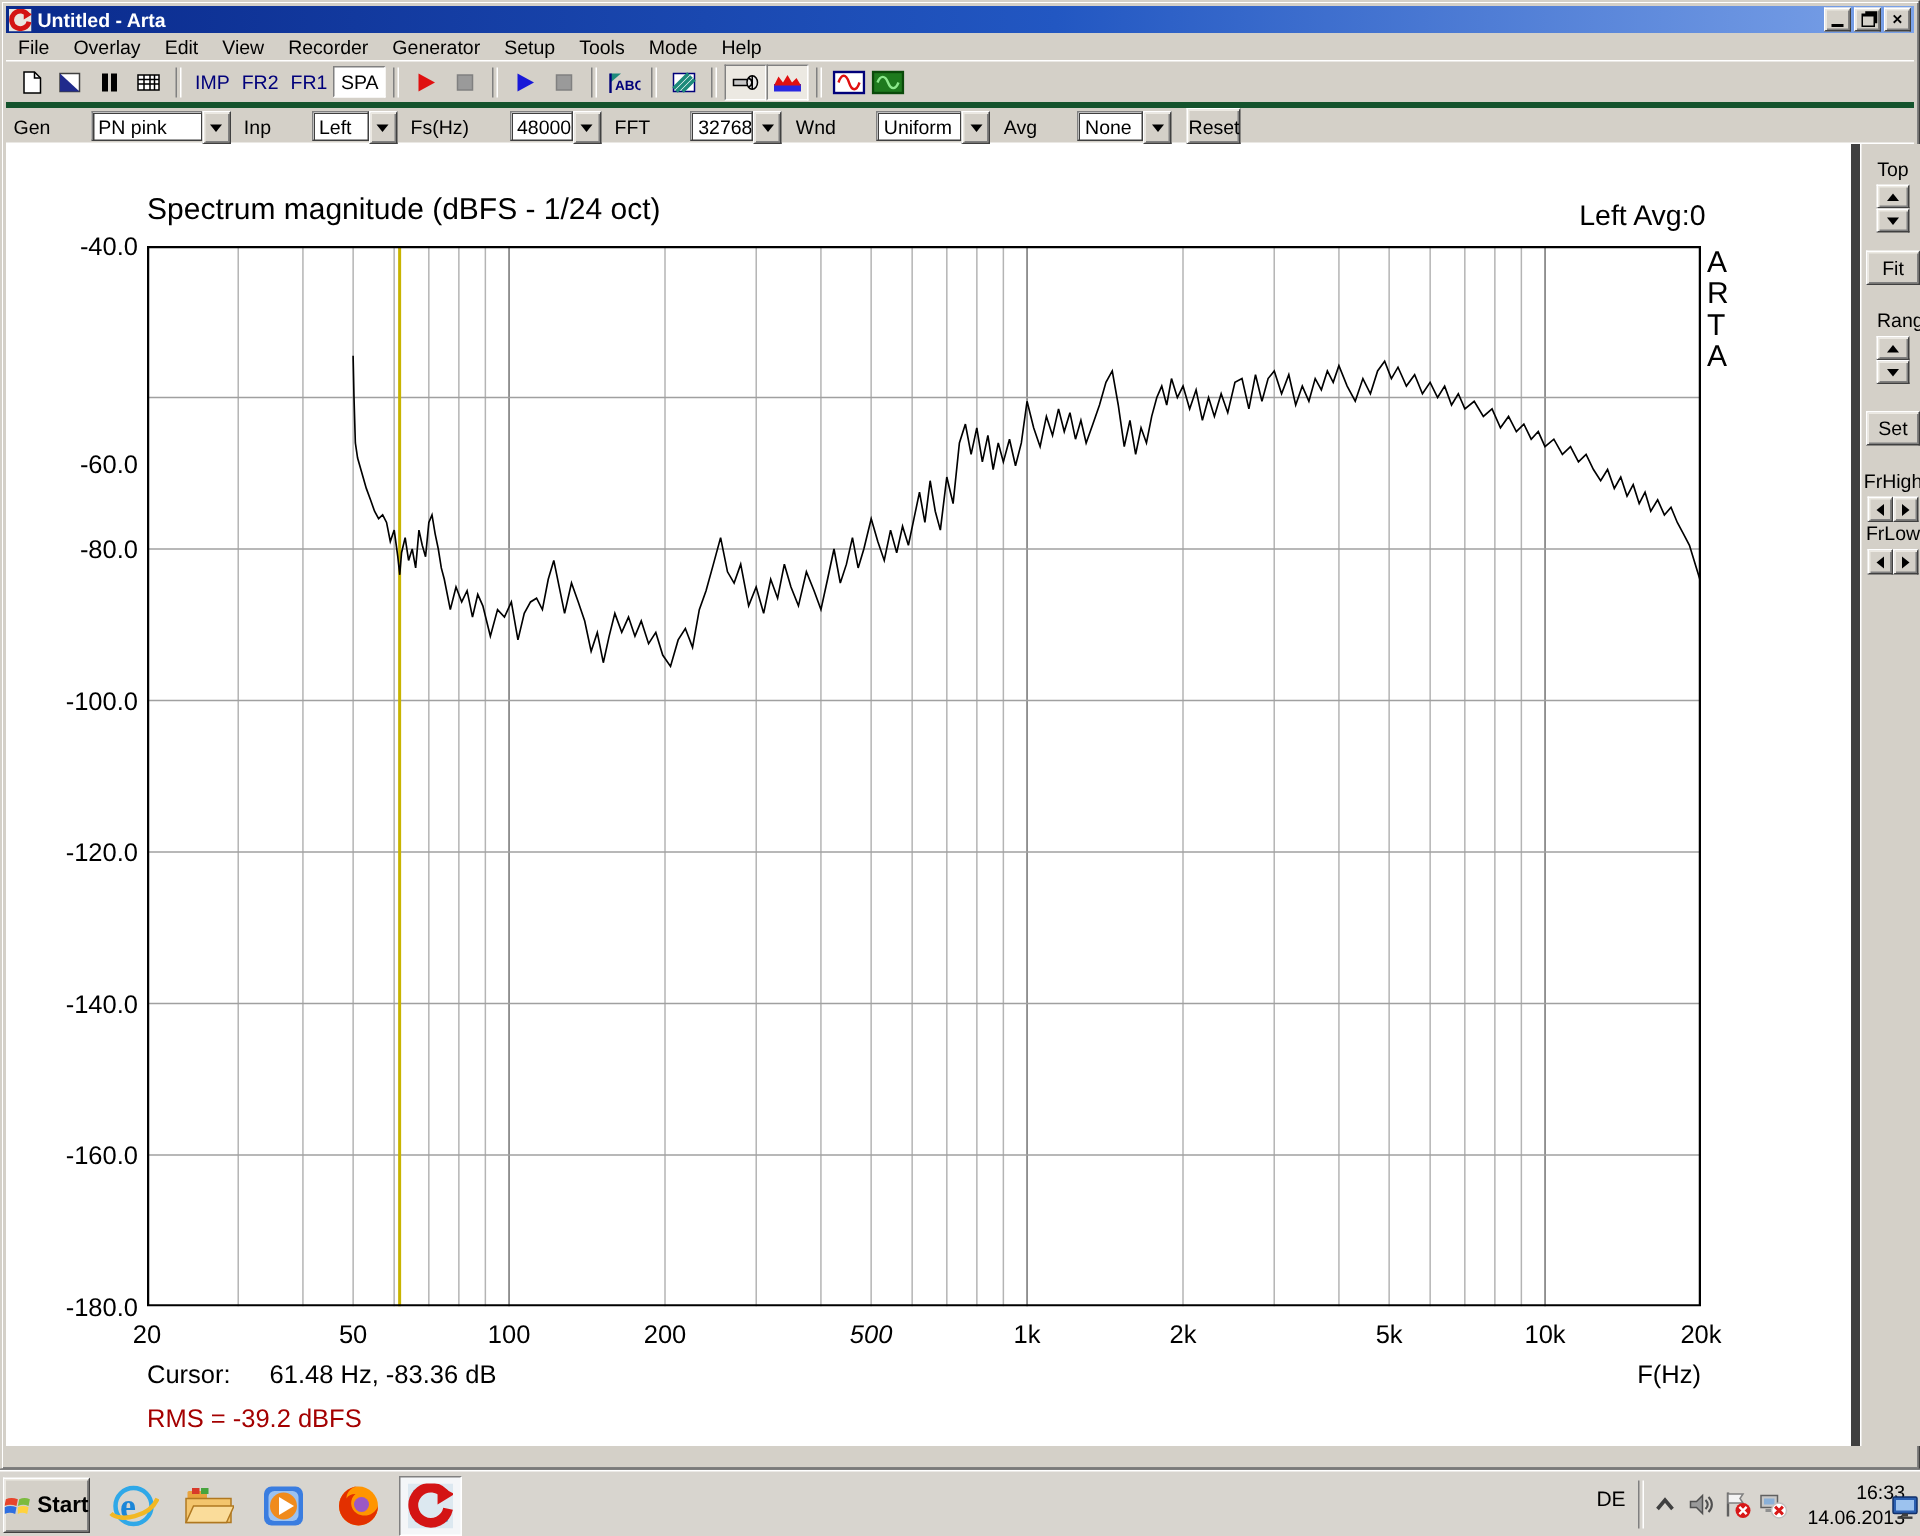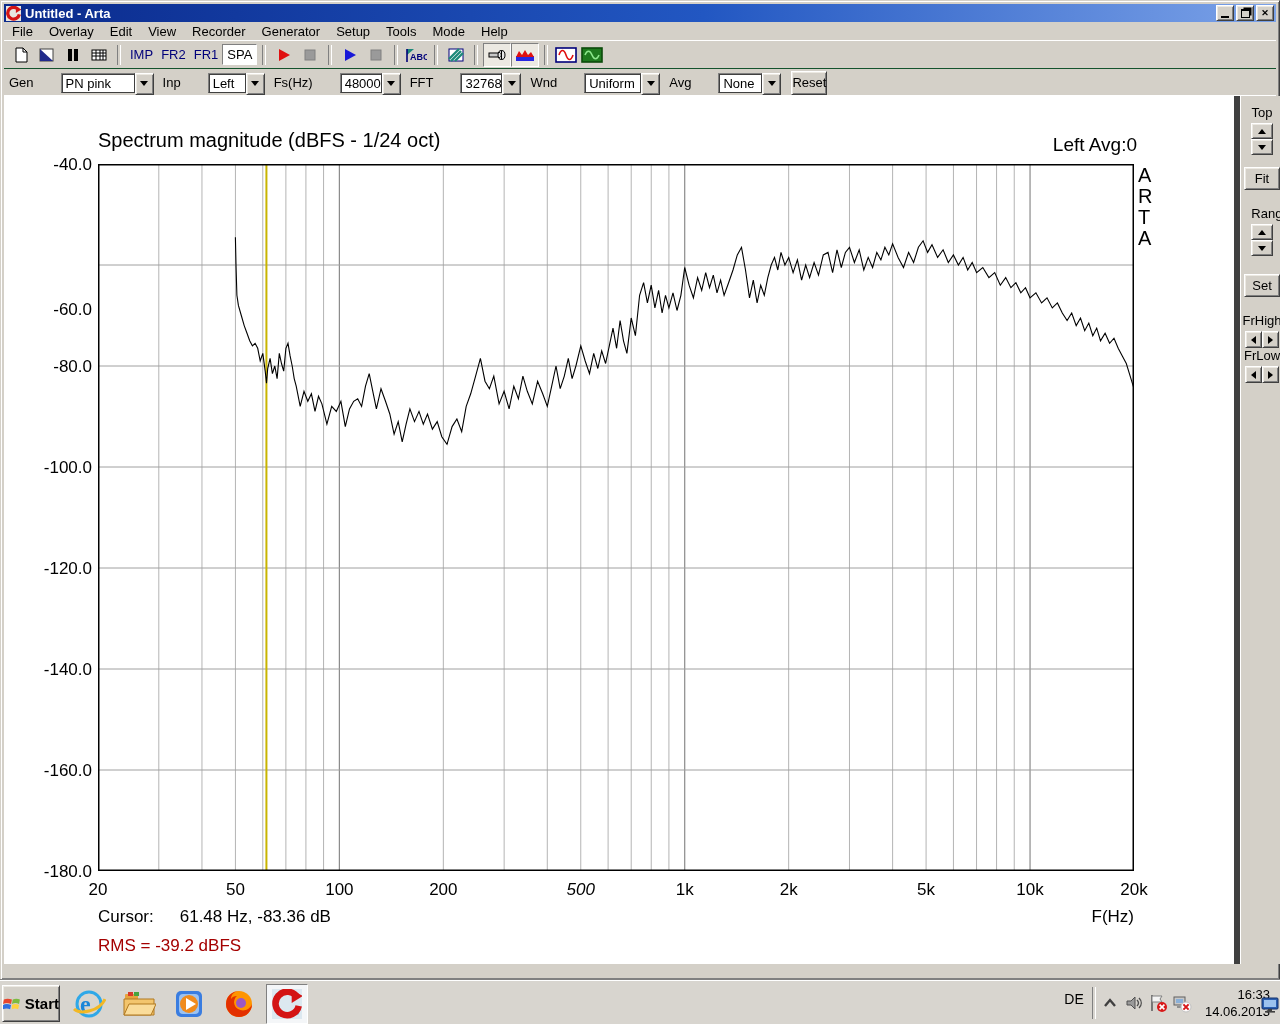--- a/index.html
+++ b/index.html
@@ -28,21 +28,21 @@
   .menu-item{padding:1px 8px;color:#000;}
   
   #toolbar{left:3px;top:39px;width:1272px;height:28px;display:flex;align-items:center;
     border-top:1px solid #ffffff;box-sizing:border-box;padding-left:4px;}
   .tbi{width:26px;height:22px;display:flex;align-items:center;justify-content:center;text-align:right;}
   .tbi.pressed{background:#ece9e2;border:1px solid;border-color:#808080 #fff #fff #808080;}
   .tsep{width:2px;height:20px;margin:0 5px;border-left:1px solid #808080;border-right:1px solid #ffffff;}
   .mode-btn{font-size:13px;color:#00007a;padding:2px 4px;font-weight:normal;}
   .mode-btn.active{background:#ffffff;color:#000;border:1px solid;border-color:#808080 #fff #fff #808080;}
   #toolbar2{left:3px;top:67px;width:1272px;height:28px;display:flex;align-items:center;
-    border-top:1px solid #14532d;box-shadow:0 -1px 0 #fff inset;box-sizing:border-box;padding-left:4px;font-size:13px;}
+    border-top:4px solid #14532d;box-shadow:0 -1px 0 #fff inset;box-sizing:border-box;padding-left:4px;font-size:13px;}
   .t2label{margin:0 5px 0 9px;color:#000;}
   .combo{display:flex;height:20px;}
   .combo .val{background:#fff;border:1px solid;border-color:#808080 #404040 #404040 #808080;
     box-shadow:inset 1px 1px 0 #404040;font-size:13px;padding:2px 3px 0 4px;box-sizing:border-box;overflow:hidden;white-space:nowrap;margin-left:22px;}
   .combo .drop{width:17px;height:20px;display:flex;align-items:center;justify-content:center;}
   .arrow-down{width:0;height:0;border-left:4px solid transparent;border-right:4px solid transparent;border-top:5px solid #000;}
   .arrow-up{width:0;height:0;border-left:4px solid transparent;border-right:4px solid transparent;border-bottom:5px solid #000;}
   .arrow-left{width:0;height:0;border-top:4px solid transparent;border-bottom:4px solid transparent;border-right:5px solid #000;}
   .arrow-right{width:0;height:0;border-top:4px solid transparent;border-bottom:4px solid transparent;border-left:5px solid #000;}
   #reset-btn{margin-left:10px;height:22px;padding:0 0;font-size:13px;display:flex;align-items:center;}

